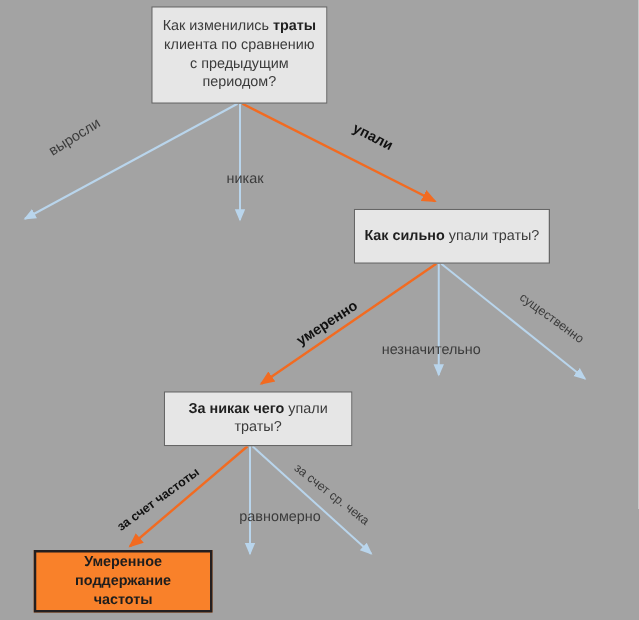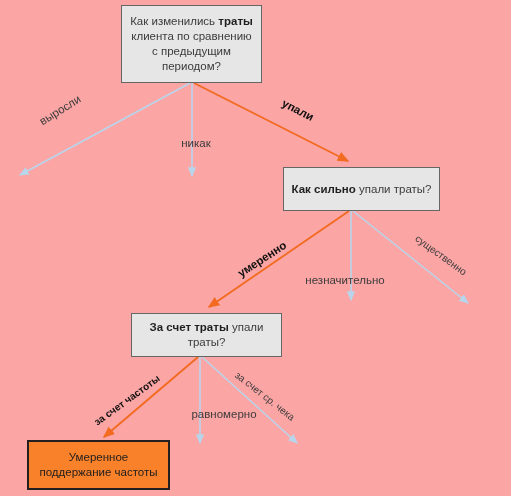--- a/index.html
+++ b/index.html
@@ -7,21 +7,21 @@
     padding: 0;
     background: #ffffff;
   }
   body {
     font-family: "Liberation Sans", "DejaVu Sans", sans-serif;
   }
   #canvas {
     position: relative;
     width: 511px;
     height: 496px;
-    background: #fca5a5;
+    background: #a3a3a3;
     overflow: hidden;
   }
   #edges {
     position: absolute;
     left: 0;
     top: 0;
     width: 511px;
     height: 496px;
   }
 
@@ -45,21 +45,21 @@
     width: 100%;
   }
   .node b {
     font-weight: bold;
     color: #1f1f1f;
   }
   .node.terminal {
     background: #f9812a;
     border: 2px solid #231f20;
     color: #1d1d1d;
-    font-weight: normal;
+    font-weight: bold;
     font-size: 11.5px;
     line-height: 15px;
   }
 
   #node-root      { left: 121px; top: 5px;   width: 141px; height: 78px; }
   #node-how-much  { left: 283px; top: 167px; width: 157px; height: 44px; }
   #node-why       { left: 131px; top: 313px; width: 151px; height: 44px; }
   #node-outcome   { left: 27px;  top: 440px; width: 143px; height: 50px; }
 
   
@@ -128,21 +128,21 @@
   </div>
 
   <div class="node" id="node-how-much">
     <div class="inner">
       <b>Как сильно</b><span> упали траты?</span>
     </div>
   </div>
 
   <div class="node" id="node-why">
     <div class="inner">
-      <b>За счет траты</b><span> упали траты?</span>
+      <b>За никак чего</b><span> упали траты?</span>
     </div>
   </div>
 
   <div class="node terminal" id="node-outcome">
     <div class="inner">Умеренное поддержание частоты</div>
   </div>
 
   <div class="edge-label" id="label-grew">выросли</div>
   <div class="edge-label" id="label-nochange">никак</div>
   <div class="edge-label strong" id="label-dropped">упали</div>

